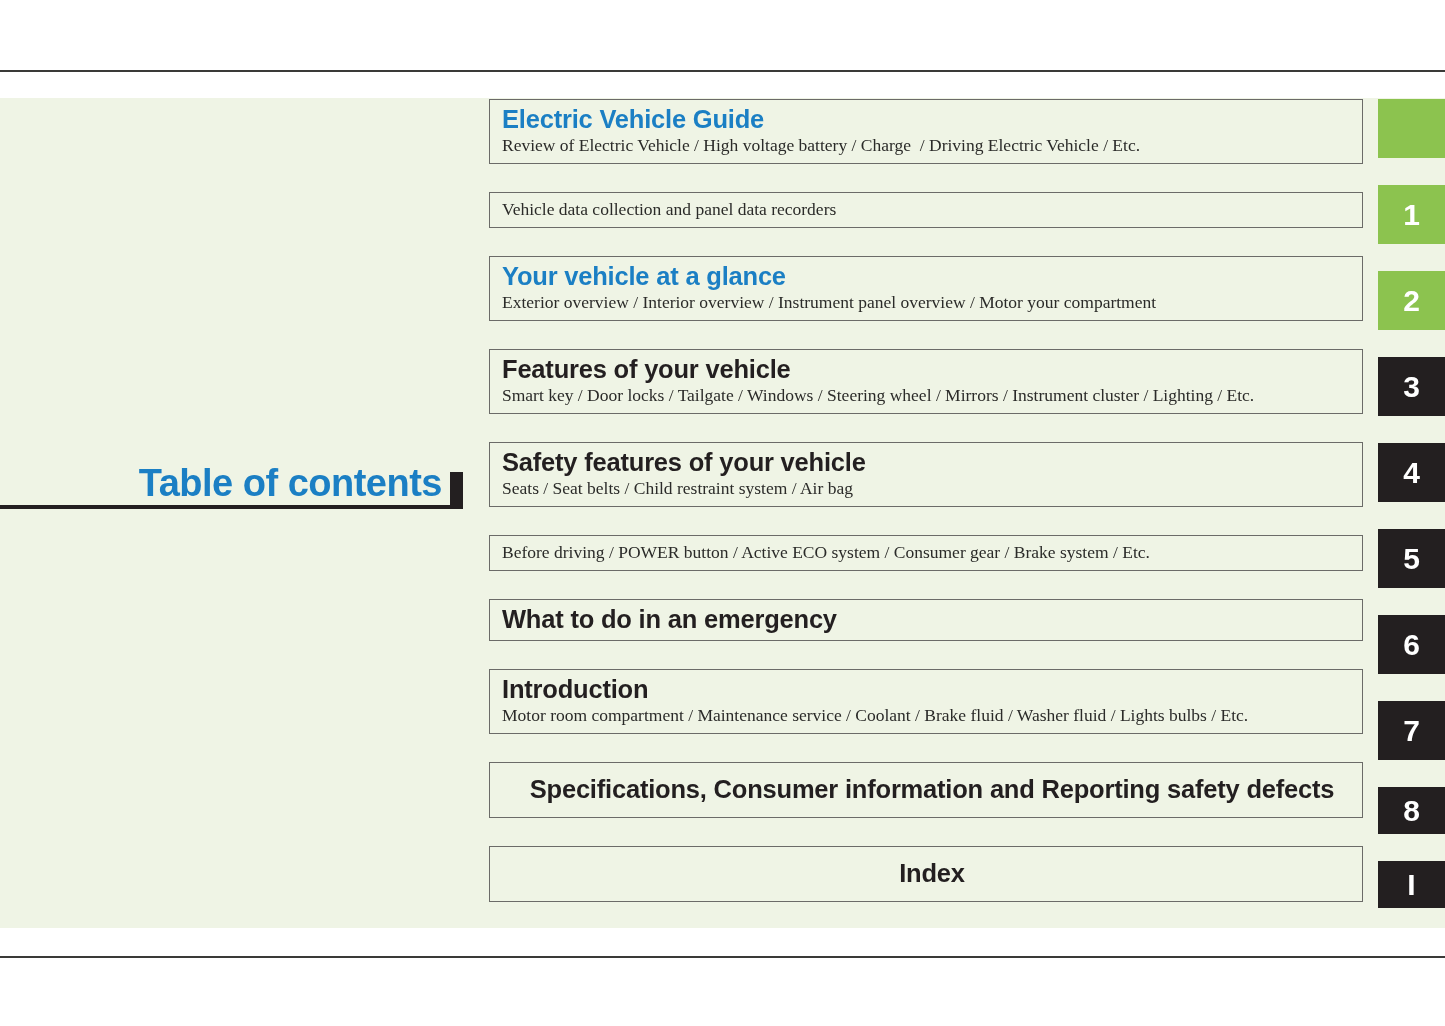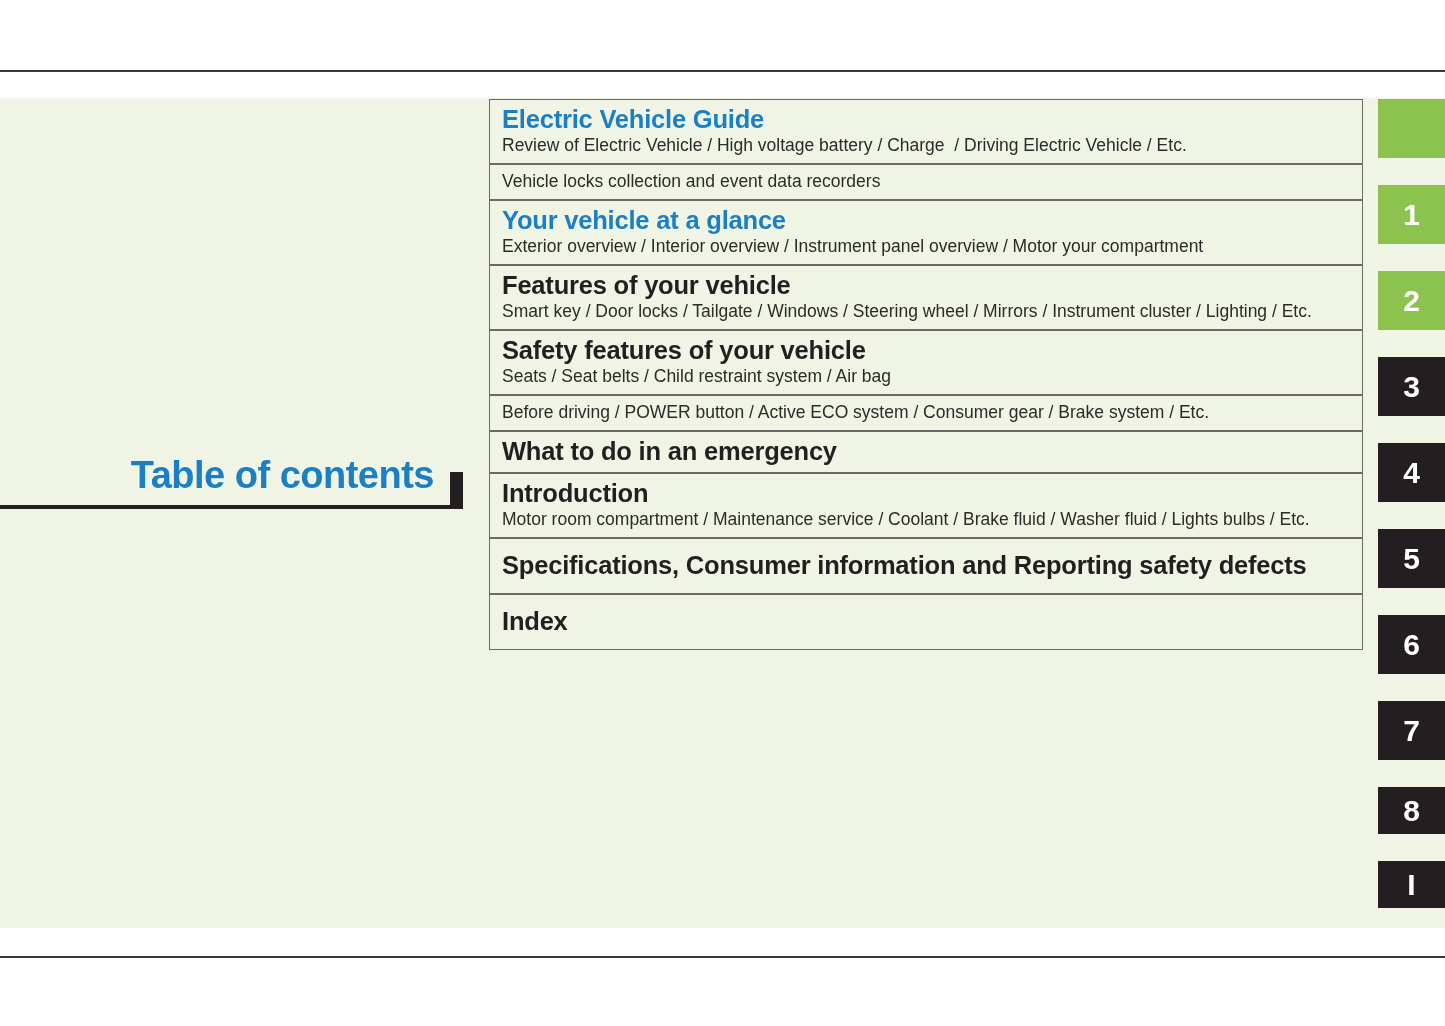--- a/index.html
+++ b/index.html
@@ -42,21 +42,21 @@
     position: absolute;
     left: 0;
     top: 462px;
     width: 462px;
     height: 50px;
   }
   .toc-title {
     position: absolute;
     right: 20px;
     bottom: 10px;
-    margin: 8px;
+    margin: 0;
     font-size: 38px;
     font-weight: bold;
     color: #1b7fc4;
     letter-spacing: -0.5px;
     white-space: nowrap;
     line-height: 1;
   }
   .title-square {
     position: absolute;
     left: 450px;
@@ -81,35 +81,37 @@
     top: 99px;
     width: 874px;
   }
   .entry-row {
     position: relative;
     box-sizing: border-box;
     width: 874px;
     border: 1.6px solid #6b6b68;
     background: #eff4e5;
     padding: 5px 0 6px 12px;
+    margin-bottom: 28px;
   }
   .entry-row.single {
     padding: 12px 0 13px 12px;
+    text-align: center;
   }
   .entry-head {
     font-size: 25.5px;
     font-weight: bold;
     line-height: 1.14;
     color: #231f20;
     letter-spacing: -0.2px;
     white-space: nowrap;
   }
   .entry-head.blue { color: #1b7fc4; }
   .entry-sub {
-    font-family: Liberation Sans, sans-serif;
+    font-family: Liberation Serif, serif;
     font-size: 17.5px;
     line-height: 1.25;
     color: #2b2b29;
     white-space: pre;
     margin-top: 1px;
   }
 
   
   .tabs {
     position: absolute;
@@ -146,21 +148,21 @@
 </div>
 <div class="title-square"></div>
 <div class="title-rule"></div>
 
 <div class="entries" id="entries">
     <div class="entry-row">
       <div class="entry-head blue">Electric Vehicle Guide</div>
       <div class="entry-sub">Review of Electric Vehicle / High voltage battery / Charge  / Driving Electric Vehicle / Etc.</div>
     </div>
     <div class="entry-row">
-      <div class="entry-sub">Vehicle locks collection and event data recorders</div>
+      <div class="entry-sub">Vehicle data collection and panel data recorders</div>
     </div>
     <div class="entry-row">
       <div class="entry-head blue">Your vehicle at a glance</div>
       <div class="entry-sub">Exterior overview / Interior overview / Instrument panel overview / Motor your compartment</div>
     </div>
     <div class="entry-row">
       <div class="entry-head">Features of your vehicle</div>
       <div class="entry-sub">Smart key / Door locks / Tailgate / Windows / Steering wheel / Mirrors / Instrument cluster / Lighting / Etc.</div>
     </div>
     <div class="entry-row">

